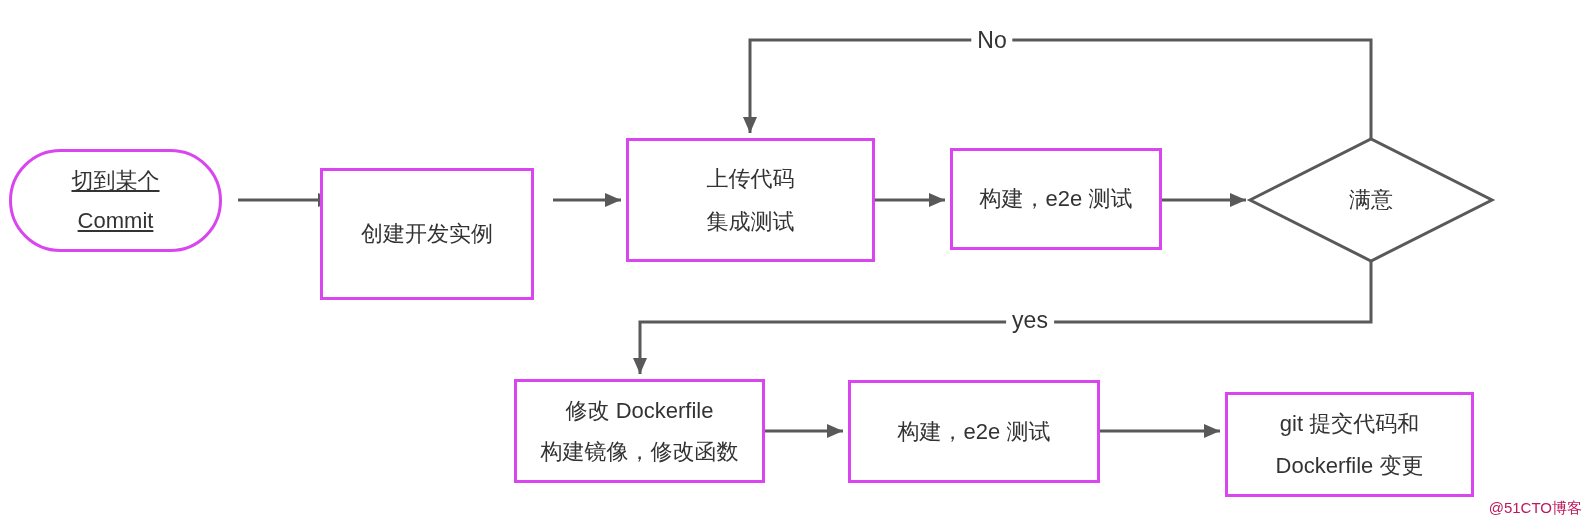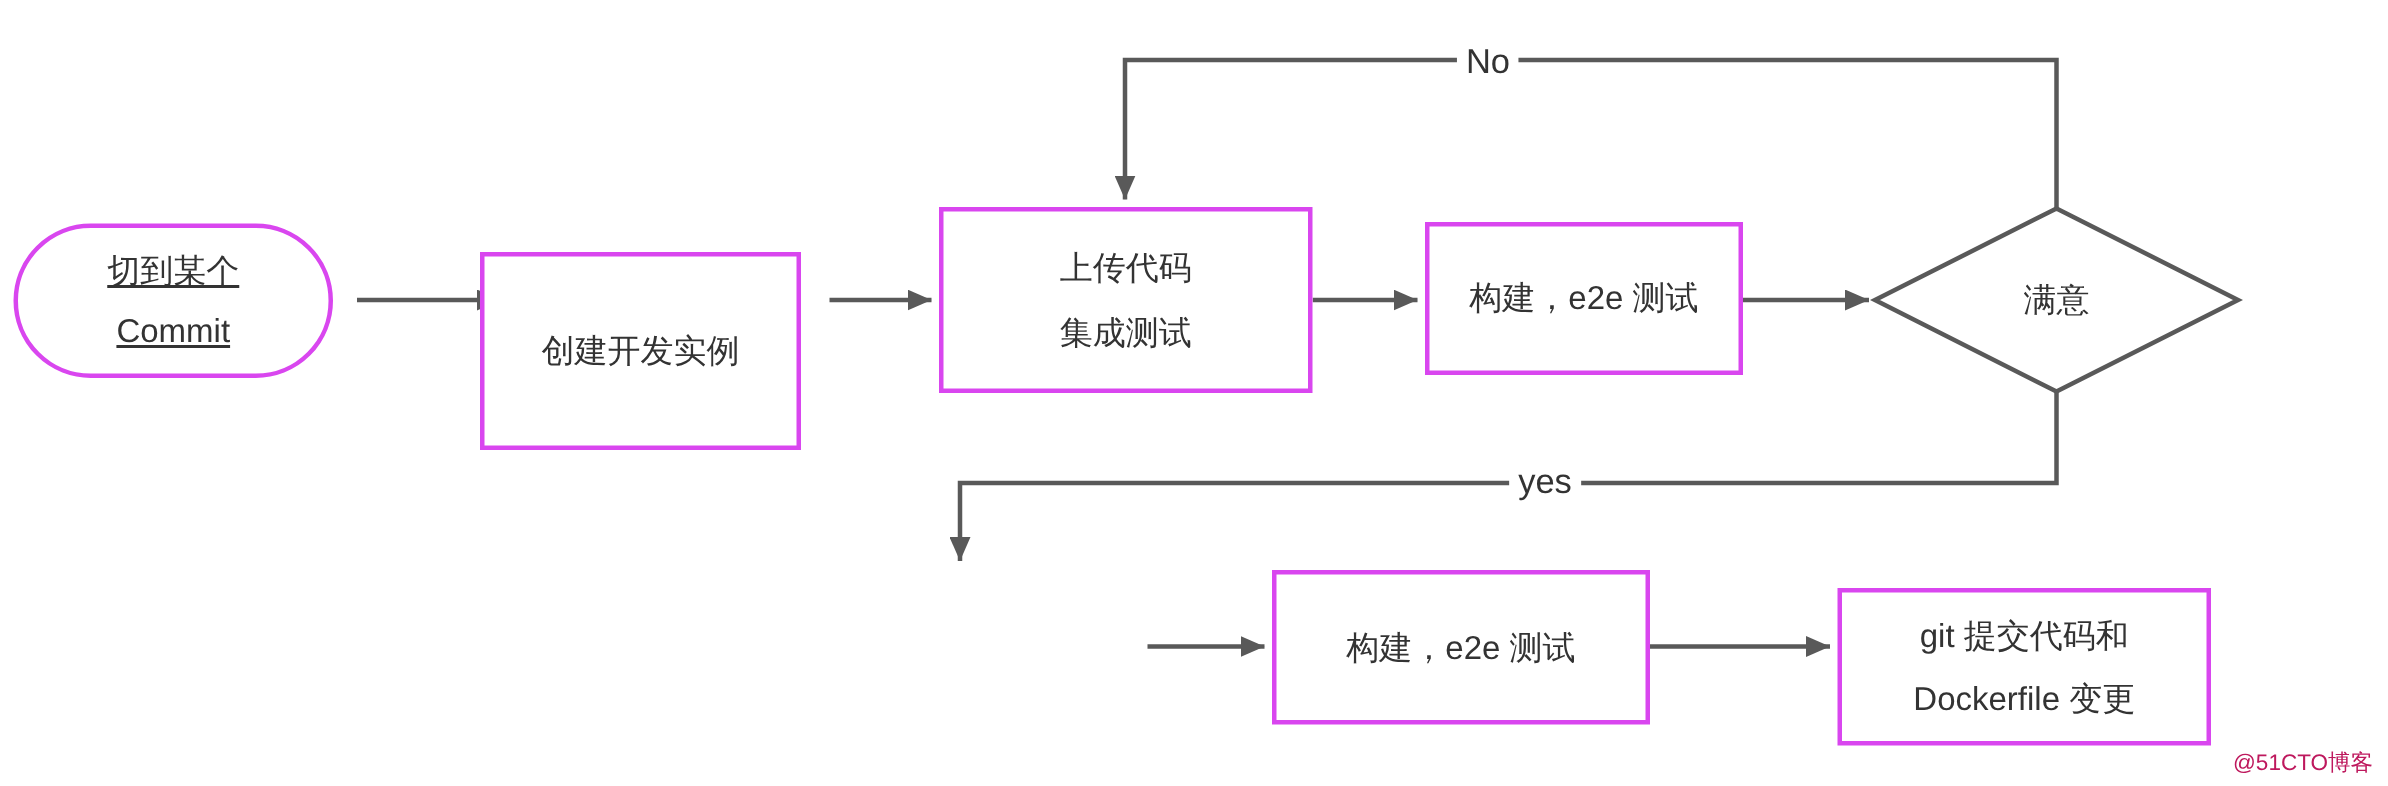--- a/index.html
+++ b/index.html
@@ -125,20 +125,24 @@
     <span class="line">构建，e2e 测试</span>
   </div>
 
   <div class="diamond-label">
     <span class="line">满意</span>
   </div>
 
   <div class="edge-label no">No</div>
   <div class="edge-label yes">yes</div>
 
+  <div class="node box-modify">
+    <span class="line">修改 Dockerfile</span>
+    <span class="line">构建镜像，修改函数</span>
+  </div>
 
   <div class="node box-build2">
     <span class="line">构建，e2e 测试</span>
   </div>
 
   <div class="node box-git">
     <span class="line">git 提交代码和</span>
     <span class="line">Dockerfile 变更</span>
   </div>
 

